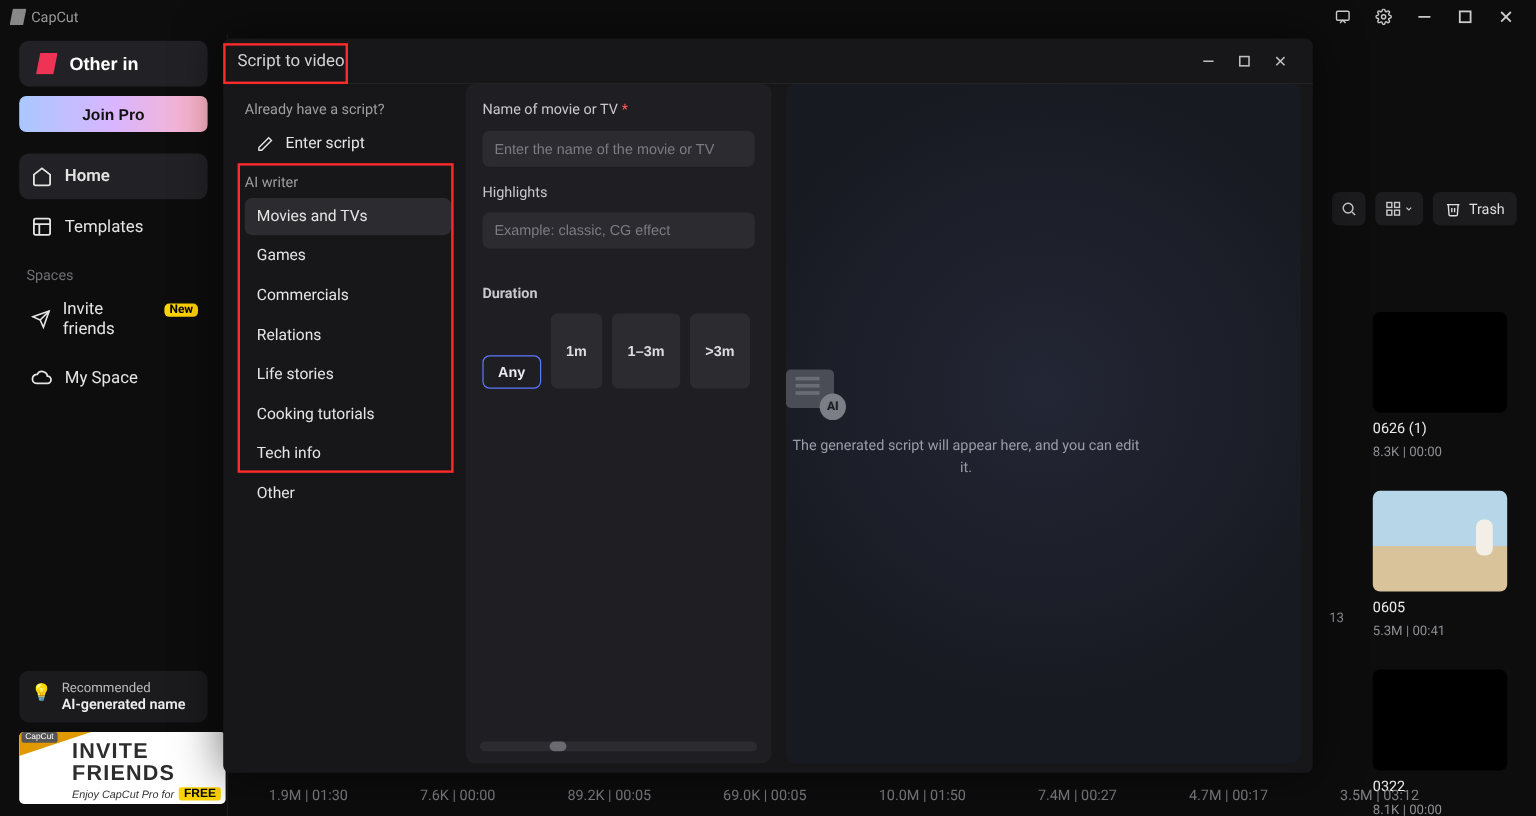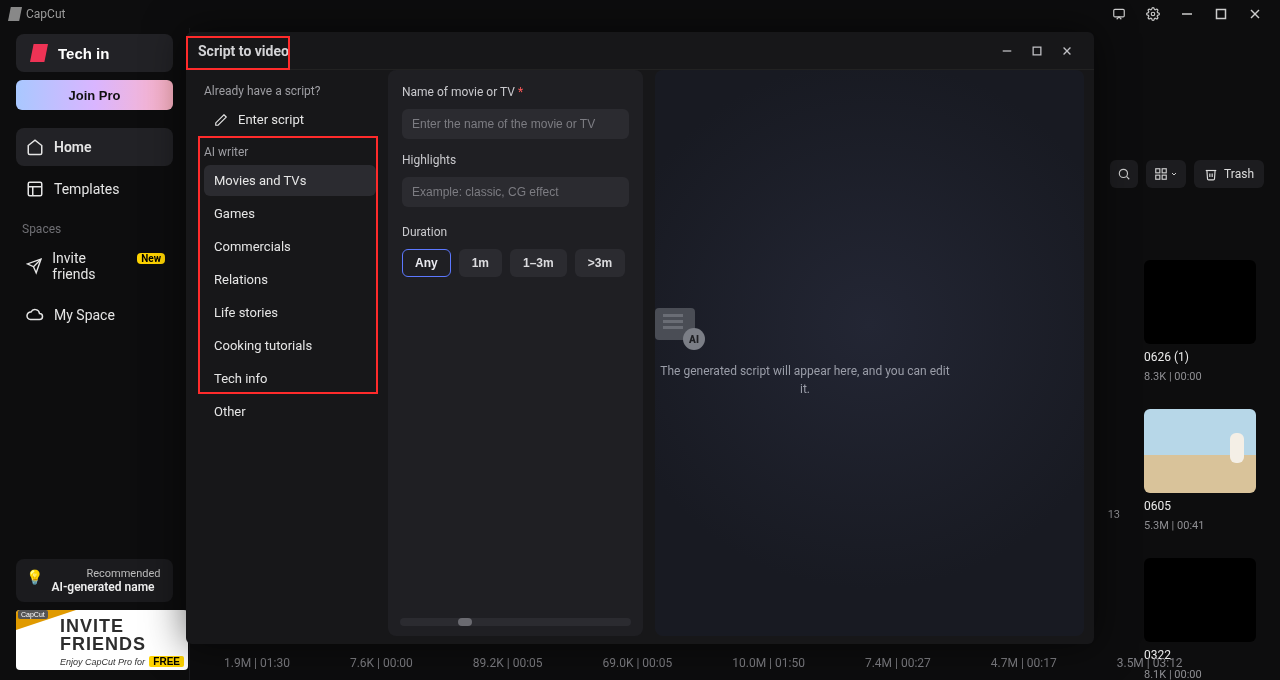--- a/index.html
+++ b/index.html
@@ -30,21 +30,21 @@
 .nav-item.active { background:#222226; font-weight:600; }
 .nav-item svg { width:18px; height:18px; }
 
 .section-label { color:#6f6f74; font-size:12px; margin:10px 0 4px 6px; }
 
 .badge-new { background:#ffd400; color:#000; font-size:10px; font-weight:700; border-radius:4px; padding:0 4px; position:relative; top:-8px; left:2px; }
 
 .sidebar-footer { margin-top:auto; }
 .rec-box { background:#1b1b1e; border-radius:8px; padding:8px 10px; display:flex; align-items:flex-start; gap:8px; margin-bottom:8px; }
 .rec-box .bulb { color:#ffd85c; font-size:14px; margin-top:2px; }
-.rec-box .lines .ln1 { font-size:11px; color:#bdbdbd;margin-left:35px; }
+.rec-box .lines .ln1 { font-size:11px; color:#bdbdbd; }
 .rec-box .lines .ln2 { font-size:12px; color:#eee; font-weight:600; }
 .invite-banner { width:172px; height:60px; background:#fff; border-radius:4px; position:relative; font-family:Arial, sans-serif; overflow:hidden; }
 .invite-banner .corner { position:absolute; top:0; left:0; width:0; height:0; border-top:20px solid #e09a00; border-right:60px solid transparent; }
 .invite-banner .txt1 { position:absolute; top:6px; left:44px; font-weight:900; color:#2d2d2d; font-size:18px; letter-spacing:1px;}
 .invite-banner .txt2 { position:absolute; top:24px; left:44px; font-weight:900; color:#2d2d2d; font-size:18px; letter-spacing:1px;}
 .invite-banner .txt3 { position:absolute; bottom:3px; left:44px; font-style:italic; font-size:9px; color:#333;}
 .invite-banner .free { position:absolute; bottom:3px; right:4px; background:#ffd400; color:#000; font-weight:900; font-size:10px; padding:0 4px; border-radius:2px; }
 .invite-banner .tag { position:absolute; top:0; left:2px; font-size:7px; color:#fff; background:#555; padding:1px 3px; border-radius:2px;}
 .thumb { width:68px; height:92px; background:#000; border-radius:6px; }
 .thumb.beach { background:linear-gradient(#b7d7e8 55%,#d9c39a 55%); position:relative; }
@@ -54,21 +54,21 @@
 .thumb-meta2 { color:#8f8f93; font-size:11px; }
 
 .bottom-stats { position:absolute; left:200px; bottom:10px; right:16px; display:flex; gap:60px; color:#7e7e83; font-size:12px; padding-left:24px; }
 
 .red-box { position:absolute; border:2px solid #ff2b2b; pointer-events:none; }
 .rb1 { left:186px; top:36px; width:104px; height:34px; }
 .rb2 { left:198px; top:136px; width:180px; height:258px; }
 
 
 .modal { position:absolute; left:186px; top:32px; width:908px; height:612px; background:#171719; border-radius:6px; display:flex; flex-direction:column; box-shadow:0 0 40px rgba(0,0,0,.6); }
-.modal-header { height:38px; display:flex; align-items:center; padding:0 12px; border-bottom:1px solid #222;font-weight:bold; }
+.modal-header { height:38px; display:flex; align-items:center; padding:0 12px; border-bottom:1px solid #222; }
 .modal-header .title { color:#d3d3d6; font-size:14px; }
 .modal-header .spacer { flex:1; }
 .modal-header .wbtn { width:30px; height:28px; display:flex; align-items:center; justify-content:center; color:#bfbfc3; }
 .modal-header .wbtn svg { width:12px; height:12px; }
 
 .modal-body { flex:1; display:flex; gap:12px; padding:0 10px 8px 0; }
 
 
 .leftpanel { width:190px; padding:14px 0 0 12px; }
 .lp-caption { font-size:12px; color:#9e9ea3; padding:0 10px 6px 6px; }
@@ -77,21 +77,21 @@
 .lp-row svg { width:14px; height:14px; }
 
 
 .formcol { width:255px; background:#1f1f23; border-radius:8px; padding:14px 14px 10px 14px; display:flex; flex-direction:column; gap:10px; position:relative; }
 .flabel { font-size:12px; color:#c9c9cd; }
 .req { color:#ff5a5a; }
 .finput { background:#2b2b30; border:none; color:#d3d3d6; font-size:12px; padding:8px 10px; border-radius:6px; }
 .finput::placeholder { color:#7c7c82; }
 .duration-row { display:flex; gap:8px; }
 .dpill { background:#2b2b30; color:#dcdcdf; font-size:12px; padding:6px 12px; border-radius:6px; border:1px solid transparent; font-weight:600;}
-.dpill.sel { border-color:#5c78ff; background:transparent; color:#eaeaf0; }
+.dpill.sel { border-color:#5c78ff; background:transparent; color:#eaeaf0;margin-top:35px; }
 .formcol .scroll-indicator { position:absolute; bottom:10px; left:12px; right:12px; height:8px; background:#2b2b30; border-radius:4px; }
 .formcol .scroll-indicator .knob { position:absolute; left:58px; top:0; width:14px; height:8px; background:#6a6a70; border-radius:4px; }
 
 
 .previewcol { flex:1; background:#1e2029; background:radial-gradient(circle at 50% 45%, #232634, #181a22 70%); border-radius:8px; display:flex; justify-content:center; flex-direction:column; }
 .docicon { width:46px; height:40px; position:relative; }
 .docicon .page { width:40px; height:32px; background:#4a4d55; border-radius:4px; position:absolute; top:0; left:0; }
 .docicon .page::before { content:""; position:absolute; left:8px; top:6px; width:20px; height:3px; background:#6a6d75; box-shadow:0 6px 0 #6a6d75, 0 12px 0 #6a6d75; }
 .docicon .ai { position:absolute; right:-4px; bottom:-2px; width:22px; height:22px; border-radius:50%; background:#7b7e86; color:#1f2024; font-size:10px; font-weight:900; display:flex; align-items:center; justify-content:center; }
 .ptext { color:#9a9da8; font-size:12px; text-align:center; margin-top:14px; max-width:300px; line-height:1.5;}
@@ -133,21 +133,21 @@
         <line x1="11" y1="3" x2="3" y2="11"></line>
       </svg>
     </div>
 </div>
 
 <div class="app">
 
   <div class="sidebar">
     <button class="signin">
       <span class="mark"></span>
-      <span>Tech in</span>
+      <span>Other in</span>
     </button>
     <button class="joinpro">Join Pro</button>
 
     <div class="nav-item active">
       <svg viewBox="0 0 24 24" fill="none" stroke="currentColor" stroke-width="2">
           <path d="M3 10l9-7 9 7v10a2 2 0 01-2 2H5a2 2 0 01-2-2V10z"></path>
         </svg>
       <span>Home</span>
     </div>
     <div class="nav-item">
@@ -315,21 +315,21 @@
     </div>
 
     <div class="formcol">
       <div>
         <span class="flabel">Name of movie or TV</span>
         <span class="flabel req"> *</span>
       </div>
       <input class="finput" placeholder="Enter the name of the movie or TV" style="">
       <div class="flabel" style="margin-top:4px;">Highlights</div>
       <input class="finput" placeholder="Example: classic, CG effect" style="">
-      <div class="flabel" style="margin-top:8px;">Duration</div>
+      <div class="flabel" style="margin-top:20px;font-weight:bold;">Duration</div>
       <div class="duration-row">
         <button class="dpill sel">Any</button>
         <button class="dpill">1m</button>
         <button class="dpill">1–3m</button>
         <button class="dpill">&gt;3m</button>
       </div>
       <div class="scroll-indicator">
           <div class="knob"></div>
         </div>
     </div>

